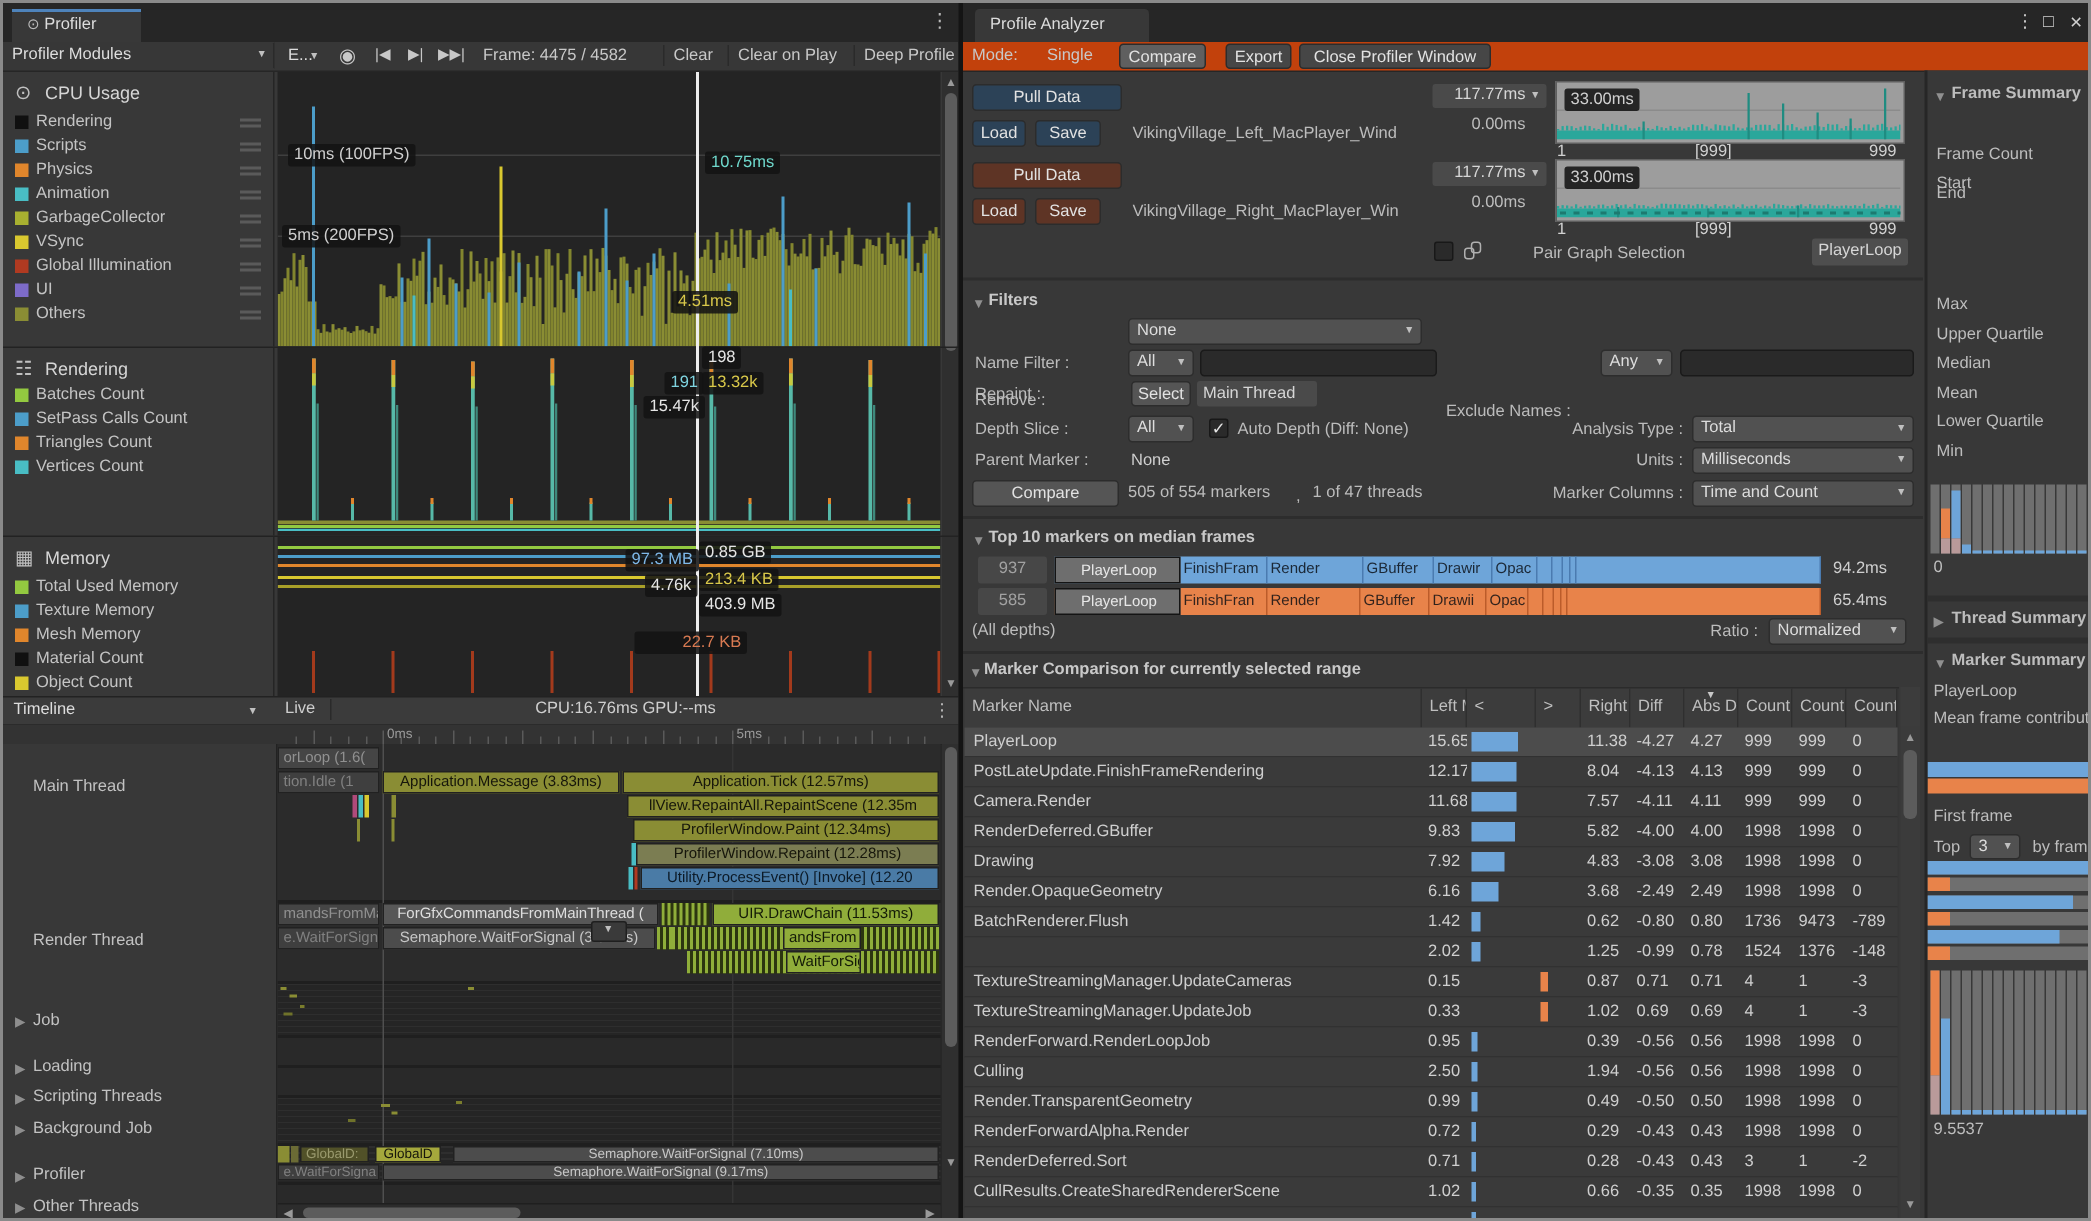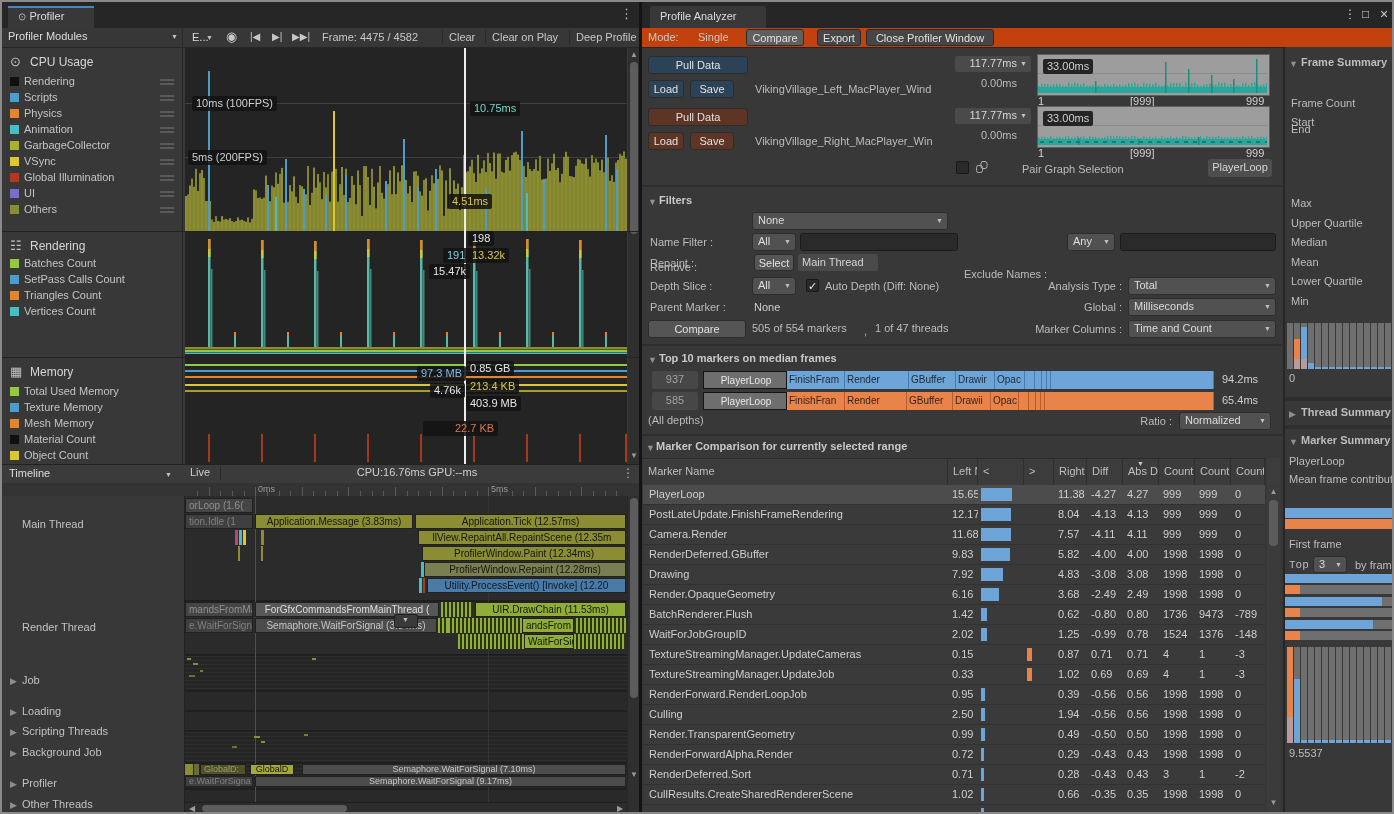--- a/index.html
+++ b/index.html
@@ -1033,21 +1033,21 @@
   <div class="btn" style="left:112px;top:252px;width:40px;height:17px;line-height:16px;">Select</div>
   <div class="chip" style="left:156px;top:252px;width:76px;height:17px;line-height:16px;text-align:left;padding-left:4px;background:#4a4a4a;">Main Thread</div>
   <div class="lbl" style="left:8px;top:278px;">Depth Slice :</div>
   <div class="dd" style="left:110px;top:275px;width:44px;height:18px;"><span>All</span><span class="caret">▼</span></div>
   <div class="cb" style="left:164px;top:277px;">✓</div>
   <div class="lbl" style="left:183px;top:278px;">Auto Depth (Diff: None)</div>
   <div class="lbl" style="left:336px;top:278px;width:144px;text-align:right;">Analysis Type :</div>
   <div class="dd" style="left:486px;top:275px;width:148px;height:18px;"><span>Total</span><span class="caret">▼</span></div>
   <div class="lbl" style="left:8px;top:299px;">Parent Marker :</div>
   <div class="lbl" style="left:112px;top:299px;color:#cfcfcf;">None</div>
-  <div class="lbl" style="left:336px;top:299px;width:144px;text-align:right;">Global :</div>
+  <div class="lbl" style="left:336px;top:299px;width:144px;text-align:right;">Units :</div>
   <div class="dd" style="left:486px;top:296px;width:148px;height:18px;"><span>Milliseconds</span><span class="caret">▼</span></div>
   <div class="btn" style="left:6px;top:318px;width:98px;height:18px;line-height:17px;">Compare</div>
   <div class="lbl" style="left:110px;top:320px;">505 of 554 markers</div>
   <div class="lbl" style="left:222px;top:323px;">,</div>
   <div class="lbl" style="left:233px;top:320px;">1 of 47 threads</div>
   <div class="lbl" style="left:336px;top:321px;width:144px;text-align:right;">Marker Columns :</div>
   <div class="dd" style="left:486px;top:318px;width:148px;height:18px;"><span>Time and Count</span><span class="caret">▼</span></div>
 
   <div class="abs" style="left:0;top:342px;width:640px;height:2px;background:#2d2d2d;"></div>
 
@@ -1189,21 +1189,20 @@
             <div style="position: absolute; left: 3px; top: 0px; width: 6px; height: 13px; background: rgb(110, 165, 217);"></div>
           </div>
           <div class="tcell" style="position: absolute; left: 411px; width: 33px;">0.62</div>
           <div class="tcell" style="position: absolute; left: 444px; width: 36px;">-0.80</div>
           <div class="tcell" style="position: absolute; left: 480px; width: 36px;">0.80</div>
           <div class="tcell" style="position: absolute; left: 516px; width: 36px;">1736</div>
           <div class="tcell" style="position: absolute; left: 552px; width: 36px;">9473</div>
           <div class="tcell" style="position: absolute; left: 588px; width: 34px;">-789</div>
         </div>
         <div class="trow" style="position: absolute; top: 166px; width: 622px;">
-          <div class="tcell" style="position: absolute; left: 0px; width: 305px; padding-left: 6px;">WaitForJobGroupID</div>
           <div class="tcell" style="position: absolute; left: 305px; width: 30px;">2.02</div>
           <div style="position: absolute; left: 335px; top: 3px; width: 46px; height: 13px;">
             <div style="position: absolute; left: 3px; top: 0px; width: 6px; height: 13px; background: rgb(110, 165, 217);"></div>
           </div>
           <div class="tcell" style="position: absolute; left: 411px; width: 33px;">1.25</div>
           <div class="tcell" style="position: absolute; left: 444px; width: 36px;">-0.99</div>
           <div class="tcell" style="position: absolute; left: 480px; width: 36px;">0.78</div>
           <div class="tcell" style="position: absolute; left: 516px; width: 36px;">1524</div>
           <div class="tcell" style="position: absolute; left: 552px; width: 36px;">1376</div>
           <div class="tcell" style="position: absolute; left: 588px; width: 34px;">-148</div>
@@ -1402,21 +1401,21 @@
    <div class="abs" style="left:0;top:378px;width:109px;height:4px;background:#2e2e2e;"></div>
    <div class="fold" style="left:4px;top:390px;">▼</div>
    <div class="sum-lbl bold" style="left:16px;top:387px;">Marker Summary</div>
    <div class="sum-lbl" style="left:4px;top:408px;">PlayerLoop</div>
    <div class="sum-lbl" style="left:4px;top:426px;">Mean frame contribution</div>
    <div id="sum-mean-bars">
           <div style="position: absolute; left: 0px; top: 461px; width: 109px; height: 10px; background: rgb(110, 165, 217);"></div>
           <div style="position: absolute; left: 0px; top: 472px; width: 109px; height: 10px; background: rgb(232, 131, 74);"></div>
         </div>
    <div class="sum-lbl" style="left:4px;top:491px;">First frame</div>
-   <div class="sum-lbl" style="left:4px;top:512px;font-family:Liberation Mono, monospace;">Top</div>
+   <div class="sum-lbl" style="left:4px;top:512px;">Top</div>
    <div class="dd" style="left:28px;top:509px;width:34px;height:17px;"><span>3</span><span class="caret">▼</span></div>
    <div class="sum-lbl" style="left:70px;top:512px;">by frame</div>
    <div id="sum-top-bars">
           <div style="position: absolute; left: 0px; top: 527px; width: 109px; height: 9px; background: rgb(111, 111, 111);">
             <div style="position: absolute; left: 0px; top: 0px; width: 109px; height: 9px; background: rgb(110, 165, 217);"></div>
           </div>
           <div style="position: absolute; left: 0px; top: 538px; width: 109px; height: 9px; background: rgb(111, 111, 111);">
             <div style="position: absolute; left: 0px; top: 0px; width: 15px; height: 9px; background: rgb(232, 131, 74);"></div>
           </div>
           <div style="position: absolute; left: 0px; top: 550px; width: 109px; height: 9px; background: rgb(111, 111, 111);">

